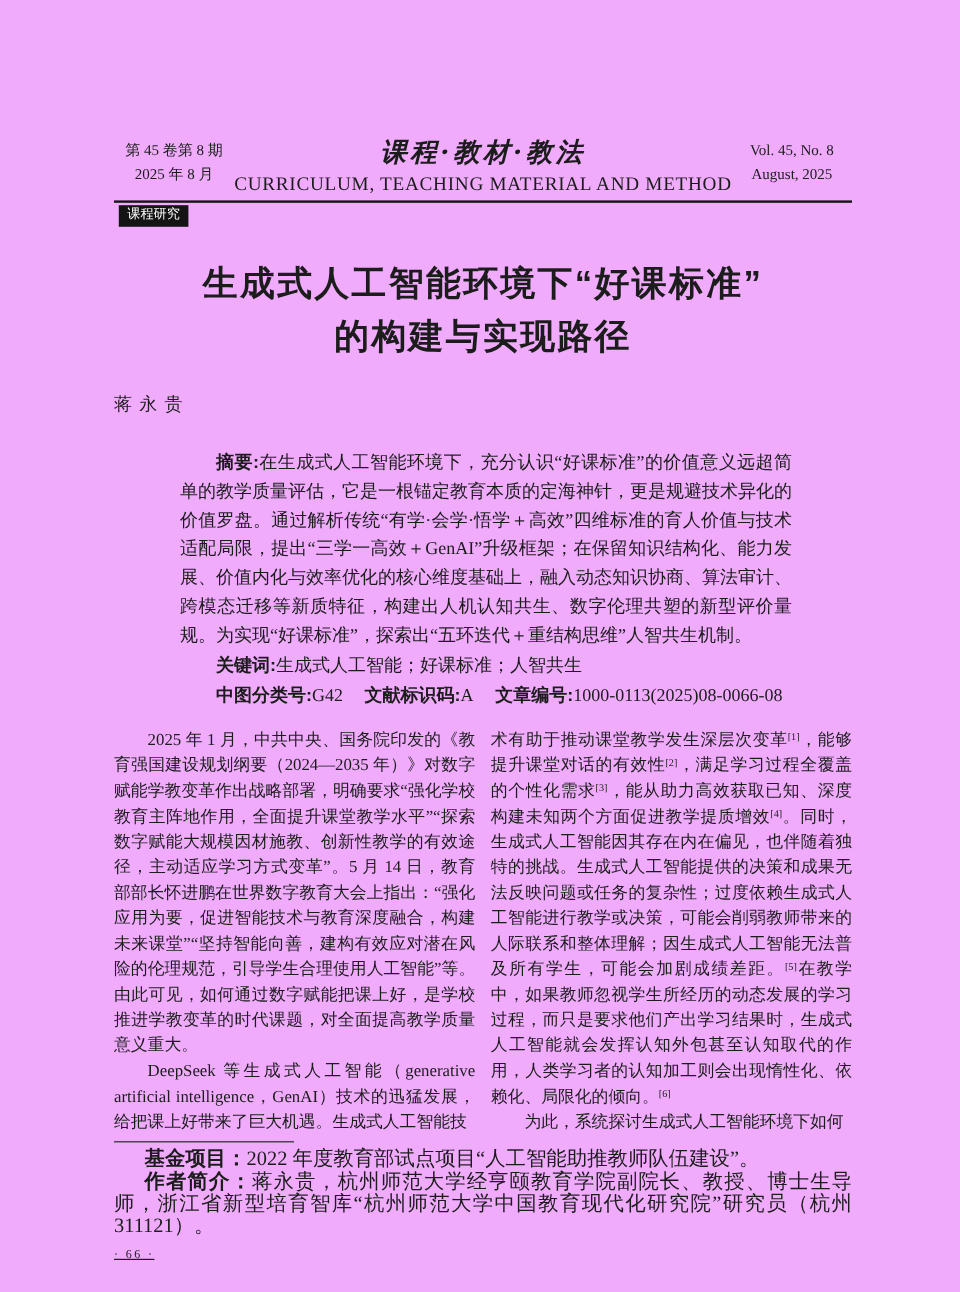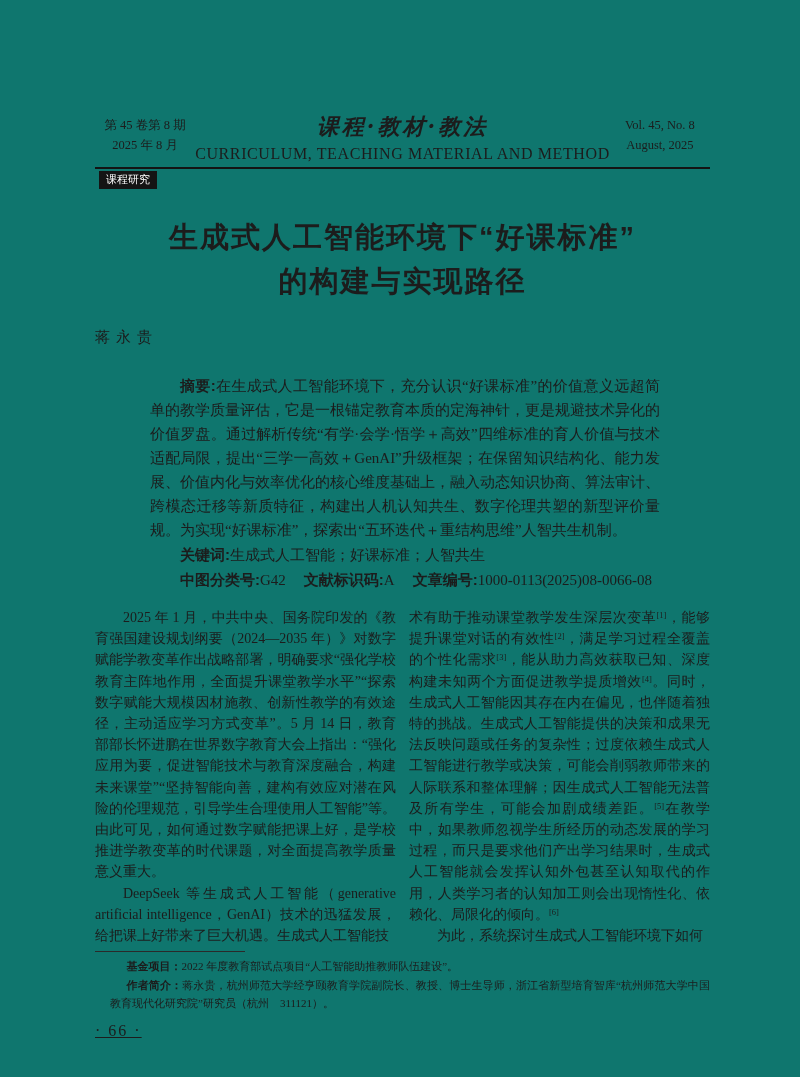--- a/index.html
+++ b/index.html
@@ -2,21 +2,21 @@
 <html lang="zh"><head>
 <meta charset="utf-8">
 <style>
   * { margin: 0; padding: 0; box-sizing: border-box; }
   html, body { background: #e8e8e8; }
   .page {
     position: relative;
     width: 800px;
     height: 1077px;
     margin: 0 auto;
-    background: #0f766e;
+    background: #f0abfc;
     color: #1c1c1c;
     font-family: "Liberation Serif", "DejaVu Serif", serif;
     padding: 112px 90px 0 95px;
     overflow: hidden;
   }
   
   .jheader {
     display: flex;
     align-items: flex-start;
     justify-content: space-between;
@@ -100,29 +100,28 @@
     letter-spacing: 0;
   }
   
   .footnote-sep {
     width: 150px;
     border-top: 1.5px solid #2a2a2a;
     margin-top: 5px;
   }
   .footnotes {
     margin-top: 5px;
-    font-size: 11px;
+    font-size: 17px;
     line-height: 18.5px;
     text-align: justify;
-    margin-left: 15px;
   }
   .footnotes p { text-indent: 1.5em; }
   .page-number {
     margin-top: 9px;
-    font-size: 16px;
+    font-size: 10px;
     letter-spacing: 2px;
     text-decoration: underline;
   }
 </style>
 </head>
 <body>
 
 <div class="page">
 
   

